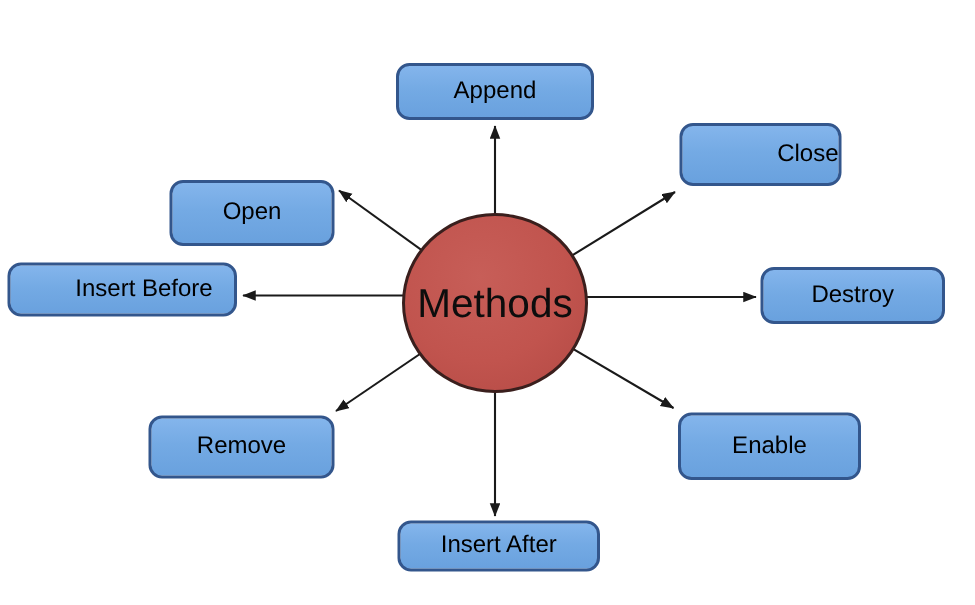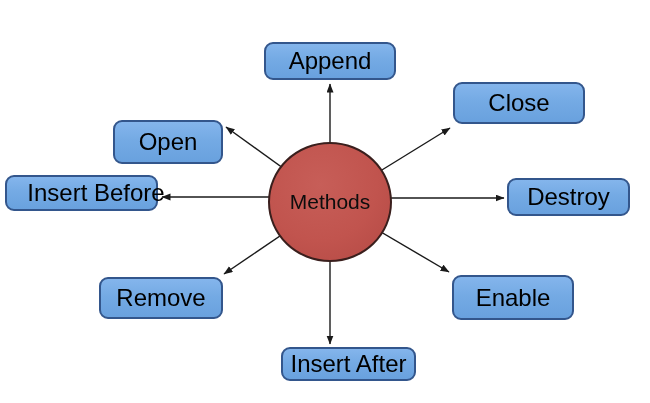--- a/index.html
+++ b/index.html
@@ -24,46 +24,46 @@
   }
   .node {
     position: absolute;
     box-sizing: border-box;
     display: flex;
     align-items: center;
     justify-content: center;
     background: linear-gradient(180deg, #84b5ec 0%, #74aae4 45%, #69a1de 100%);
     border: 2px solid #33568c;
     border-radius: 9px;
-    font-size: 24px;
+    font-size: 16px;
     color: #000000;
     white-space: nowrap;
   }
   .n-open         { left: 113px; top:  80px; width: 110px; height: 44px; margin-top: 40px; }
   .n-append       { left: 264px; top:  42px; width: 132px; height: 38px; }
-  .n-close        { left: 453px; top:  82px; width: 132px; height: 42px; }
+  .n-close        { left: 453px; top:  82px; width: 108px; height: 42px; justify-content: flex-end; }
   .n-insert-before{ left:   5px; top: 175px; width: 153px; height: 36px; padding-left: 29px; }
   .n-destroy      { left: 507px; top: 178px; width: 123px; height: 38px; }
   .n-remove       { left:  99px; top: 277px; width: 124px; height: 42px; }
   .n-enable       { left: 452px; top: 275px; width: 122px; height: 45px; }
-  .n-insert-after { left: 265px; top: 347px; width: 135px; height: 34px; margin-left: 16px; }
+  .n-insert-after { left: 265px; top: 347px; width: 135px; height: 34px; }
   .center-circle {
     position: absolute;
     left: 268px;
     top: 142px;
     width: 124px;
     height: 120px;
     box-sizing: border-box;
     background: radial-gradient(circle at 42% 35%, #c75e58 0%, #c1544e 55%, #b34944 100%);
     border: 2px solid #3a1f1d;
     border-radius: 50%;
     display: flex;
     align-items: center;
     justify-content: center;
-    font-size: 21px;
+    font-size: 27px;
     color: #0d0d0d;
   }
 </style>
 </head>
 <body>
 
 <div class="canvas">
 
   <svg class="arrows-layer" width="650" height="403" viewBox="0 0 650 403" xmlns="http://www.w3.org/2000/svg">
     <defs>

